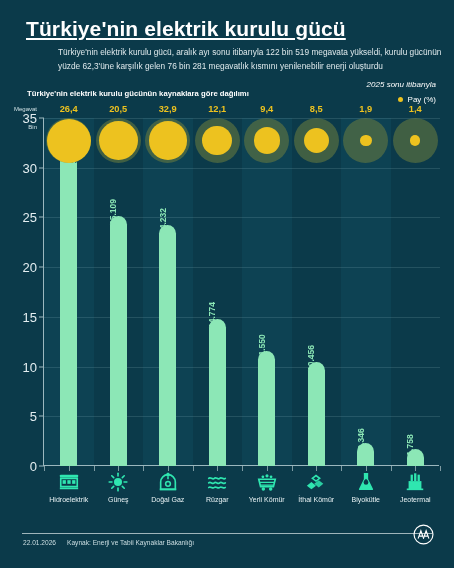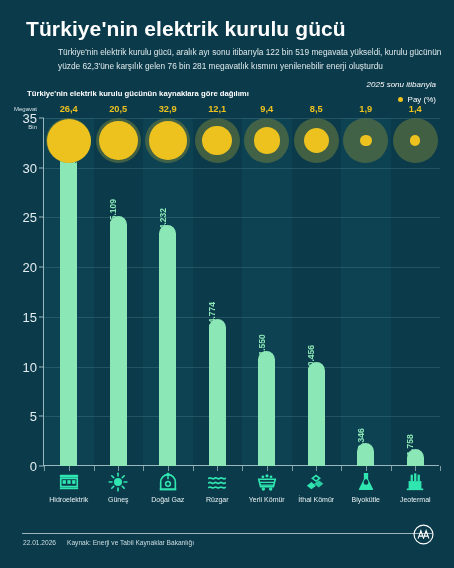--- a/index.html
+++ b/index.html
@@ -14,20 +14,21 @@
     width: 454px; height: 568px;
     background: #0b3a4a;
   }
 
   
   .title {
     position: absolute; left: 26px; top: 17px;
     width: 410px;
     font-size: 21px; font-weight: bold; letter-spacing: .1px;
     color: #ffffff;
+    text-decoration: underline;
   }
   .subtitle {
     position: absolute; left: 27px; top: 46px;
     width: 404px;
     font-size: 8.3px; line-height: 13.5px;
     color: #dfe9ec;
     margin-left: 31px;
   }
   .chart-caption {
     position: absolute; left: 27px; top: 89px;

